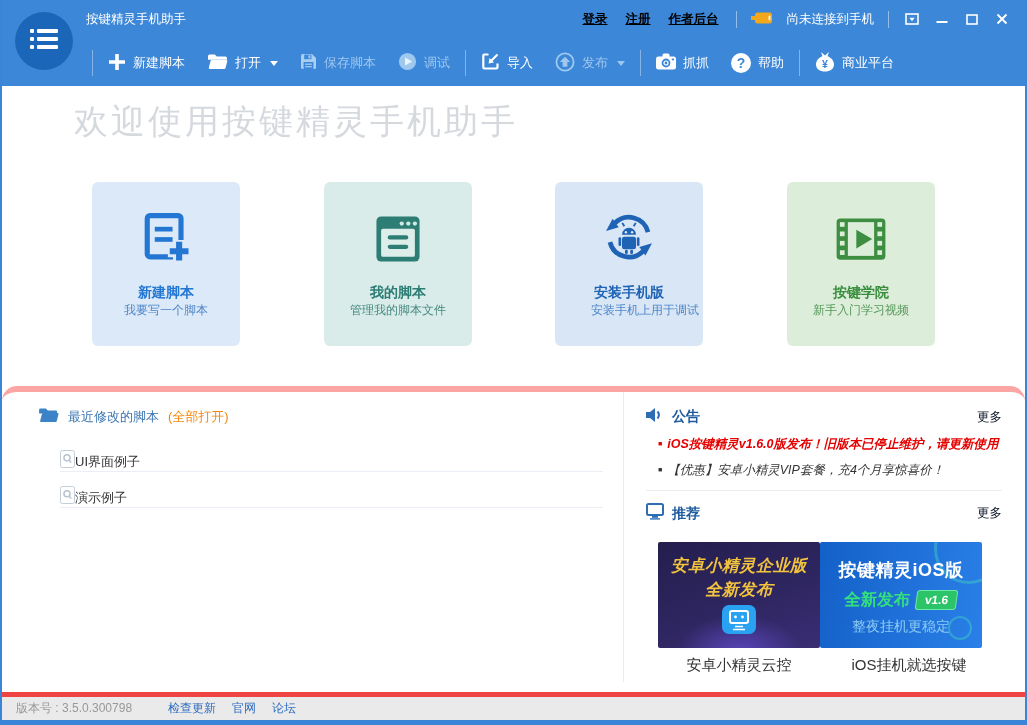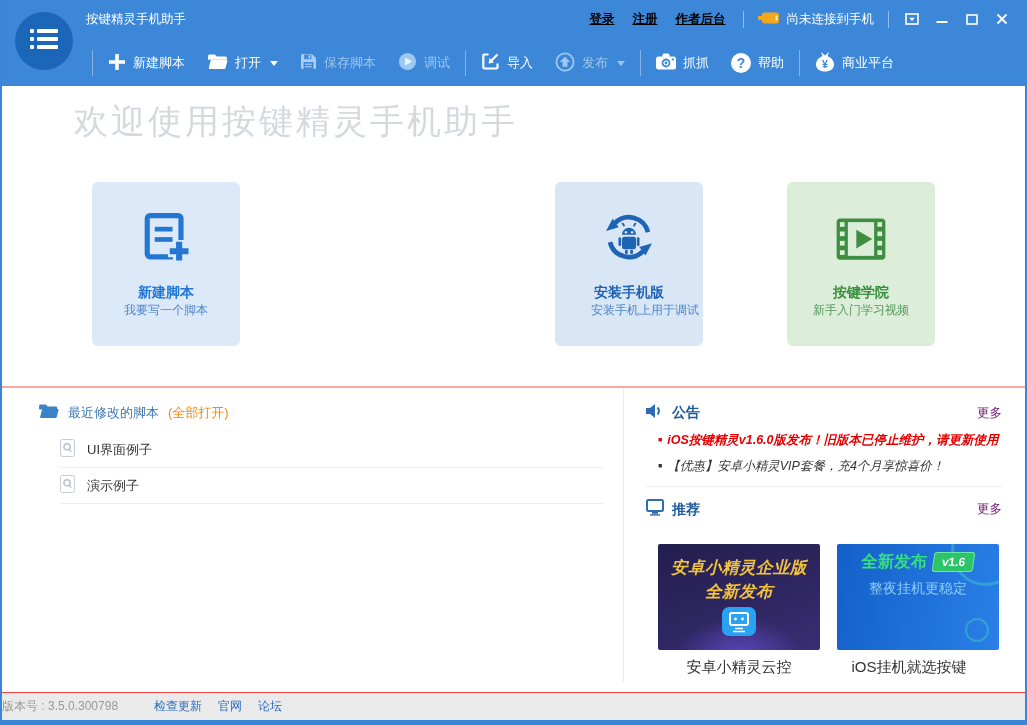--- a/index.html
+++ b/index.html
@@ -11,83 +11,83 @@
     overflow:hidden;
   }
   
   .titlebar{position:absolute;top:0;left:0;right:0;height:86px;background:#3c87d8;}
   .logo{position:absolute;left:13px;top:12px;width:58px;height:58px;border-radius:50%;
     background:#1b66b8;display:flex;align-items:center;justify-content:center;z-index:3;cursor:pointer;}
   .win-title{position:absolute;left:84px;top:11px;color:#fff;font-size:12.5px;}
   .top-right{position:absolute;right:8px;top:7px;display:flex;align-items:center;height:24px;}
   .acct-link{color:#000000;font-size:12.5px;text-decoration:underline;margin:0 9px;cursor:pointer;font-weight:bold;}
   .tsep{width:1px;height:17px;background:rgba(255,255,255,.45);margin:0 8px;}
-  .conn{display:flex;align-items:center;gap:5px;color:#fff;font-size:12.5px;margin:0 6px;}
+  .conn{display:flex;align-items:center;gap:12px;color:#fff;font-size:12.5px;margin:0 6px;}
   .winbtn{width:30px;height:22px;display:flex;align-items:center;justify-content:center;cursor:pointer;}
   .toolbar{position:absolute;left:86px;top:44px;right:0;height:38px;display:flex;align-items:center;color:#fff;font-size:13px;}
   .tb-sep{width:1px;height:26px;background:rgba(255,255,255,.38);margin:0 4px;flex:none;}
   .tb-item{display:flex;align-items:center;gap:7px;padding:0 11px;cursor:pointer;white-space:nowrap;}
   .tb-item.disabled{color:#9dc6ef;cursor:default;}
   .caret{width:0;height:0;border-left:4px solid transparent;border-right:4px solid transparent;border-top:5px solid #fff;margin-left:2px;}
   .caret.dis{border-top-color:#9dc6ef;}
   .help-circle{width:20px;height:20px;border-radius:50%;background:#fff;color:#3c87d8;
     display:flex;align-items:center;justify-content:center;font-weight:bold;font-size:14px;}
   
   .content{position:absolute;top:86px;left:0;right:0;bottom:28px;background:#fff;}
   .welcome{position:absolute;left:72px;top:13px;font-size:34px;color:#d5d9de;letter-spacing:3px;}
   .card{position:absolute;top:96px;width:148px;height:164px;border-radius:6px;text-align:center;cursor:pointer;}
   .card .card-icon{margin-top:24px;height:66px;display:flex;align-items:center;justify-content:center;}
   .card .card-title{margin-top:12px;font-size:14px;font-weight:bold;}
   .card .card-sub{font-size:12px;}
   .card.c1{left:90px;background:#dce9f8;}  .card.c1 .card-title{color:#2377d2;} .card.c1 .card-sub{color:#4d86c8;}
   .card.c2{left:322px;background:#d9ece9;} .card.c2 .card-title{color:#2d7d75;} .card.c2 .card-sub{color:#45897f;}
   .card.c3{left:553px;background:#d9e6f6;} .card.c3 .card-title{color:#1f63b5;} .card.c3 .card-sub{color:#4d86c8;padding-left:32px;}
   .card.c4{left:785px;background:#dcedd9;} .card.c4 .card-title{color:#388e3c;} .card.c4 .card-sub{color:#58995c;}
-  .lower{position:absolute;top:300px;left:0;right:0;bottom:0;border-top:2px solid #fca5a5;}
+  .lower{position:absolute;top:300px;left:0;right:0;bottom:0;border-top:6px solid #fca5a5;border-radius:15px;}
   .vdiv{position:absolute;left:621px;top:0;bottom:10px;width:1px;background:#ececec;}
   
   .recent{position:absolute;left:36px;top:0;width:566px;}
   .sec-head{display:flex;align-items:center;gap:9px;padding-top:15px;font-size:13px;}
   .recent-title{color:#3d76b0;}
   .open-all{color:#f5870f;cursor:pointer;}
   .recent-list{margin-top:10px;margin-left:22px;width:543px;}
-  .recent-item{height:36px;display:flex;align-items:center;gap:12px;border-bottom:1px solid #eaeff5;font-size:13px;color:#333;cursor:pointer;}
+  .recent-item{height:36px;display:flex;align-items:flex-end;border-bottom:1px solid #eaeff5;font-size:13px;color:#333;cursor:pointer;}
   
   .panel{position:absolute;left:644px;top:0;width:372px;}
   .sec-row{display:flex;align-items:center;gap:8px;padding-top:15px;}
   .sec-title{font-size:14px;font-weight:bold;color:#1f5c9e;}
-  .more{margin-left:auto;margin-right:16px;font-size:12.5px;color:#701a75;cursor:pointer;}
+  .more{margin-left:auto;margin-right:16px;font-size:12.5px;color:#0f172a;cursor:pointer;}
   .ann-list{margin-top:4px;margin-left:12px;font-style:italic;}
   .ann-item{font-size:12.5px;line-height:25px;color:#333;cursor:pointer;white-space:nowrap;}
   .ann-item::before{content:"■";font-size:7px;vertical-align:2px;margin-right:5px;}
   .ann-item.red{color:#e50000;font-weight:bold;}
   .panel-div{margin-top:7px;margin-right:16px;border-bottom:1px solid #ededed;}
   .sec-row.second{padding-top:12px;}
-  .banners{display:flex;gap:17px;margin-top:24px;margin-left:12px;}
+  .banners{display:flex;gap:0;margin-top:18px;margin-left:12px;}
   .banner{width:162px;height:106px;border-radius:2px;overflow:hidden;position:relative;cursor:pointer;text-align:center;}
   .b-left{background:#2b2456;background-image:radial-gradient(ellipse 90px 55px at 50% 105%,rgba(110,85,230,.65),rgba(110,85,230,0) 70%),linear-gradient(160deg,#241e4e 0%,#2e2660 55%,#3a2d74 100%);}
   .b-left .gold{color:#f2c33d;font-weight:bold;font-size:16.5px;font-style:italic;letter-spacing:.5px;}
   .b-left .l1{margin-top:13px;}
   .b-left .l2{margin-top:2px;}
   .b-left .mini{margin-top:3px;}
   .b-right{background:linear-gradient(100deg,#1360c8,#2a80e8);}
   .b-right .l1{margin-top:16px;color:#fff;font-weight:bold;font-size:18px;letter-spacing:.5px;position:relative;z-index:1;}
   .b-right .row2{display:flex;align-items:center;justify-content:center;gap:6px;margin-top:7px;position:relative;z-index:1;}
   .b-right .fresh{color:#34e07c;font-weight:bold;font-size:16.5px;}
   .badge{display:inline-block;background:#2bc468;color:#fff;font-weight:bold;font-size:12px;
     padding:2px 8px;border-radius:3px;transform:skewX(-8deg);border:1px solid #6fe8a5;}
   .b-right .l3{margin-top:7px;color:#8ccbf5;font-size:14px;position:relative;z-index:1;}
   .deco-circle{position:absolute;border-radius:50%;border:3px solid rgba(70,220,190,.40);}
   .dc1{width:70px;height:70px;right:-22px;top:-28px;}
   .dc2{width:24px;height:24px;right:10px;bottom:8px;border-width:2px;}
   .captions{display:flex;gap:8px;margin-left:12px;margin-top:8px;}
   .caption{width:162px;text-align:center;font-size:15px;color:#333;cursor:pointer;}
   
-  .statusbar{position:absolute;bottom:0;left:0;right:0;height:28px;background:#eaeaea;border-top:1px solid #ef4444;
-    display:flex;align-items:center;font-size:12px;}
+  .statusbar{position:absolute;bottom:0;left:0;right:0;height:28px;background:#eaeaea;border-top:5px solid #ef4444;
+    display:flex;align-items:center;padding-left:14px;font-size:12px;}
   .version{color:#999;}
   .sb-links{display:flex;gap:16px;margin-left:36px;}
   .sb-link{color:#2e6dc0;cursor:pointer;}
 </style>
 </head>
 <body>
 
 <div class="window">
 
   <div class="titlebar">
@@ -251,20 +251,35 @@
             </g>
           <g stroke="#2377d2" stroke-width="6.5">
               <path d="M46 35 V55 M36 45 H56"></path>
             </g>
         </svg>
       </div>
       <div class="card-title">新建脚本</div>
       <div class="card-sub">我要写一个脚本</div>
     </div>
 
+    <div class="card c2">
+      <div class="card-icon">
+        <svg width="60" height="60" viewBox="0 0 64 64">
+          <rect x="9" y="8" width="46" height="48" rx="5" fill="#2d7d75"></rect>
+          <circle cx="36" cy="15.5" r="2.3" fill="#cfe9e4"></circle>
+            <circle cx="43" cy="15.5" r="2.3" fill="#cfe9e4"></circle>
+            <circle cx="50" cy="15.5" r="2.3" fill="#cfe9e4"></circle>
+          <rect x="14" y="21" width="36" height="30" rx="2" fill="#ddeeea"></rect>
+          <rect x="21" y="28" width="22" height="4.6" rx="2.3" fill="#2d7d75"></rect>
+          <rect x="21" y="38" width="22" height="4.6" rx="2.3" fill="#2d7d75"></rect>
+        </svg>
+      </div>
+      <div class="card-title">我的脚本</div>
+      <div class="card-sub">管理我的脚本文件</div>
+    </div>
 
     <div class="card c3">
       <div class="card-icon">
         <svg width="60" height="60" viewBox="0 0 64 64">
           <g stroke="#1f63b5" stroke-width="5" fill="none">
             <path d="M52.3 24.6 A21 21 0 0 0 17 15"></path>
             <path d="M11.7 35.4 A21 21 0 0 0 47 45"></path>
           </g>
           <polygon points="7.5,23.5 14.5,10.5 21,19.5" fill="#1f63b5"></polygon>
           <polygon points="56.5,36.5 49.5,49.5 43,40.5" fill="#1f63b5"></polygon>
@@ -382,20 +397,21 @@
                 <rect x="9" y="7" width="18" height="12" rx="2" fill="none" stroke="#fff" stroke-width="2"></rect>
                 <circle cx="14.5" cy="13" r="1.4" fill="#fff"></circle>
                   <circle cx="21.5" cy="13" r="1.4" fill="#fff"></circle>
                 <path d="M14 22.5 h8 M12 25.5 h12" stroke="#fff" stroke-width="1.7"></path>
               </svg>
             </div>
           </div>
           <div class="banner b-right">
             <div class="deco-circle dc1"></div>
             <div class="deco-circle dc2"></div>
+            <div class="l1">按键精灵iOS版</div>
             <div class="row2">
               <span class="fresh">全新发布</span>
               <span class="badge">v1.6</span>
             </div>
             <div class="l3">整夜挂机更稳定</div>
           </div>
         </div>
         <div class="captions">
           <div class="caption">安卓小精灵云控</div>
           <div class="caption">iOS挂机就选按键</div>

